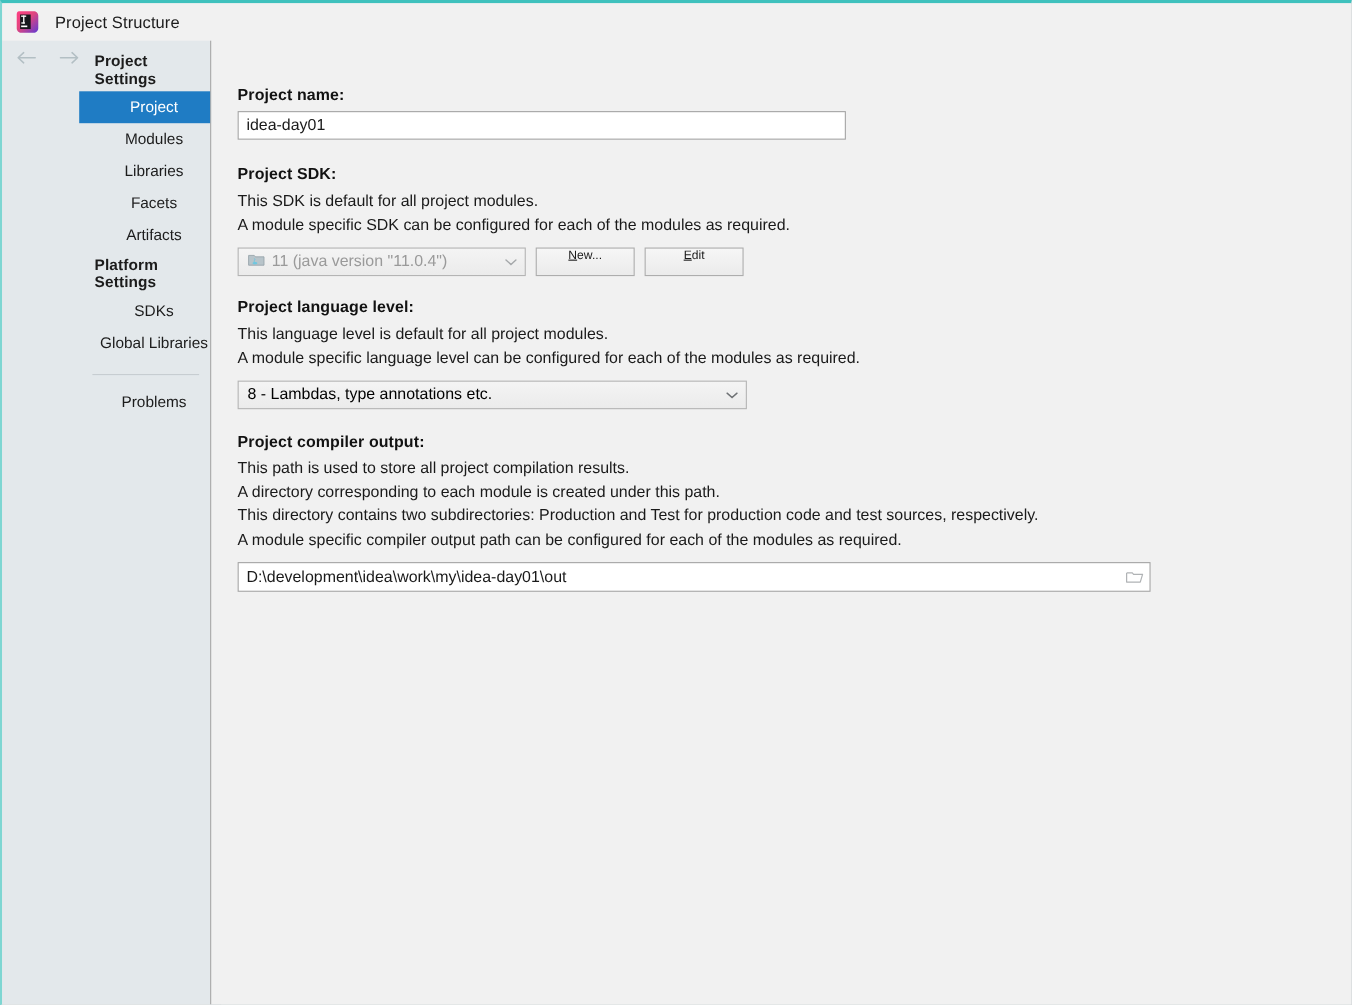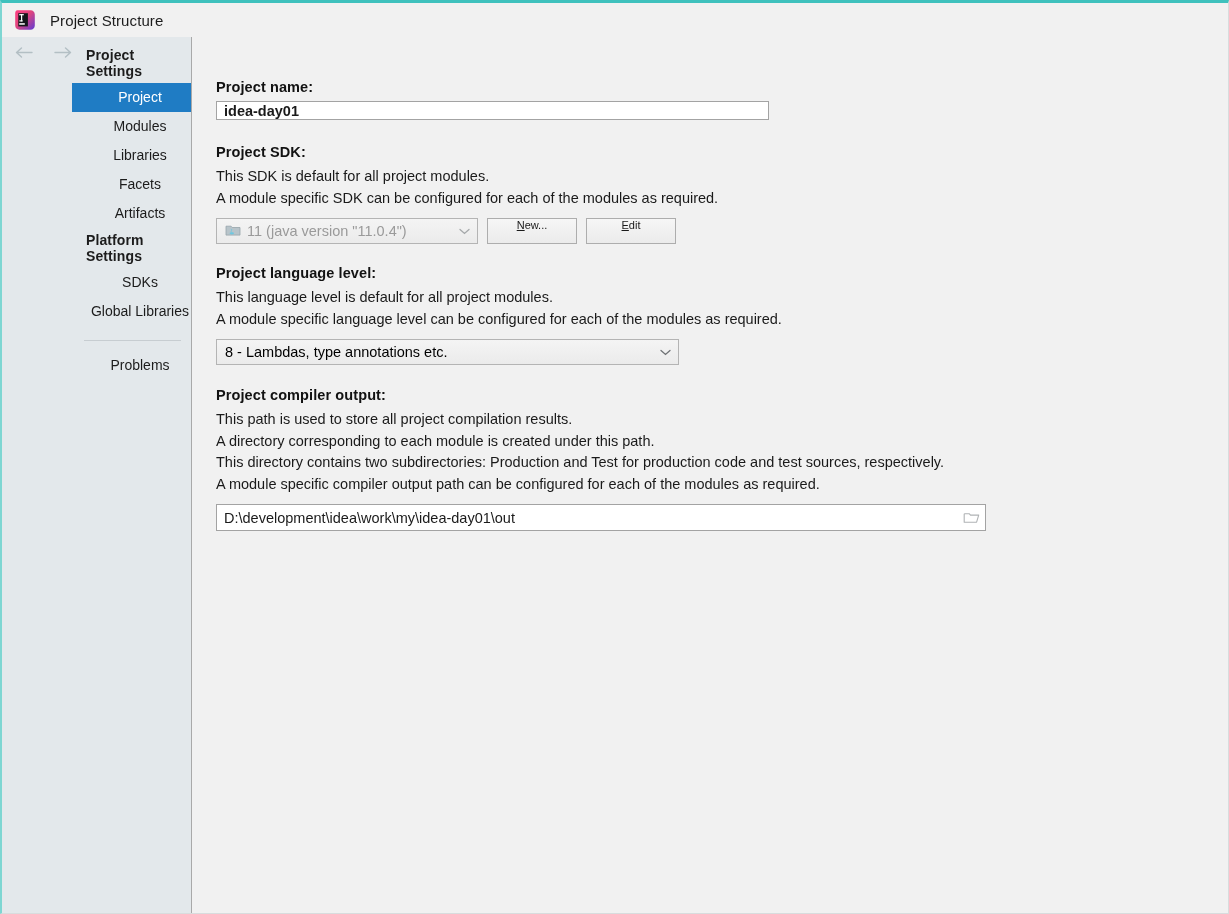--- a/index.html
+++ b/index.html
@@ -147,30 +147,29 @@
 
   .section {
     margin-bottom: 16px;
   }
   .section-sdk { margin-top: 24px; }
   .section-lang { margin-top: 21px; }
   .section-out  { margin-top: 22px; }
 
   
   .text-input {
-    height: 19px;
+    height: 26px;
     background: #ffffff;
     border: 1px solid #a3a3a3;
     box-sizing: border-box;
     display: flex;
     align-items: center;
     padding: 0 7px;
     font-size: 14.5px;
     color: #1a1a1a;
-    font-weight: bold;
   }
   #project-name-input { width: 553px; margin-top: 5px; }
 
   
   .sdk-row {
     display: flex;
     align-items: center;
     margin-top: 9px;
     gap: 9px;
   }
@@ -220,21 +219,21 @@
   .btn u { text-decoration: underline; }
 
   
   #lang-combo {
     width: 463px;
     margin-top: 9px;
   }
 
   
   #out-field {
-    width: 770px;
+    width: 830px;
     height: 27px;
     margin-top: 9px;
     background: #ffffff;
     border: 1px solid #a3a3a3;
     box-sizing: border-box;
     display: flex;
     align-items: center;
     padding: 0 4px 0 7px;
     font-size: 14.5px;
     color: #1a1a1a;

